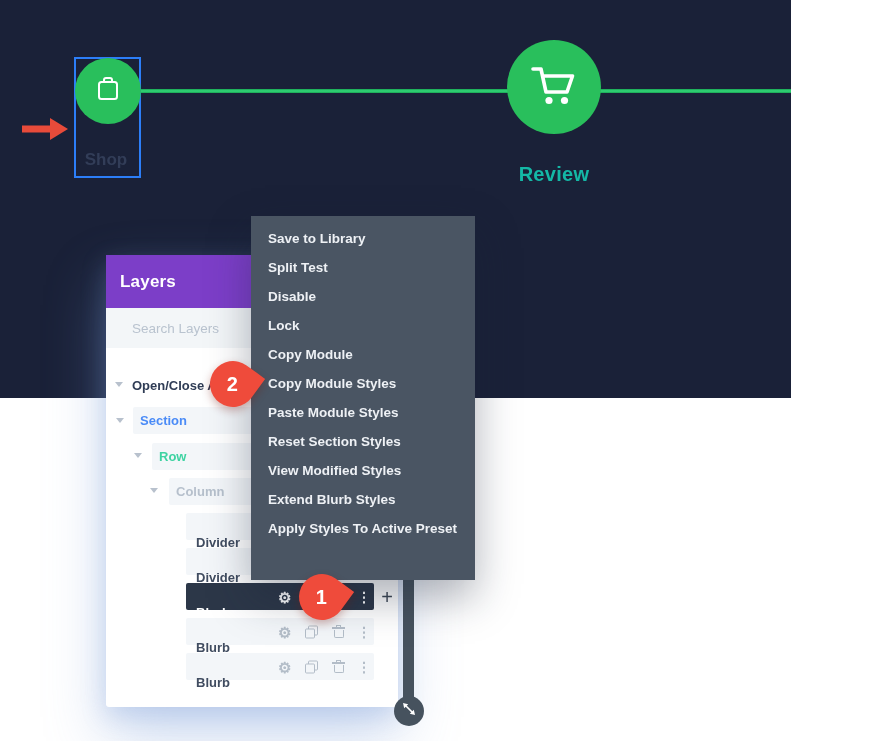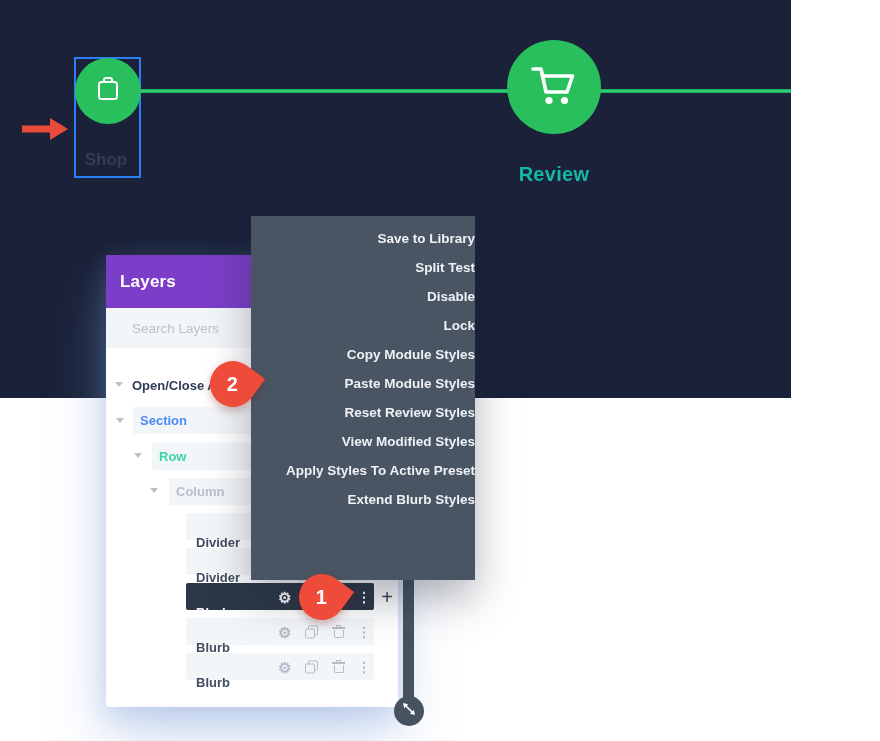--- a/index.html
+++ b/index.html
@@ -72,21 +72,21 @@
   
   .resize-bar{position:absolute;left:403px;top:578px;width:11px;height:126px;background:#46525e;z-index:15;}
   .resize-knob{position:absolute;left:394px;top:696px;width:30px;height:30px;border-radius:50%;
     background:#46525e;z-index:16;display:flex;align-items:center;justify-content:center;cursor:pointer;}
 
   
   .context-menu{position:absolute;left:251px;top:216px;width:224px;height:364px;background:#4a5563;
     z-index:30;padding:8px 0;box-sizing:border-box;
     box-shadow:0 18px 40px rgba(25,35,55,.35);}
   .menu-item{height:29px;line-height:29px;padding-left:17px;font-size:13.5px;font-weight:700;
-    color:#eef1f5;white-space:nowrap;cursor:pointer;text-align:right;}
+    color:#eef1f5;white-space:nowrap;cursor:pointer;}
 
   
   .pin{position:absolute;width:46px;height:46px;background:#ef4b3b;
     border-radius:50% 0 50% 50%;transform:rotate(36deg);z-index:40;
     display:flex;align-items:center;justify-content:center;
     box-shadow:2px 3px 8px rgba(120,20,10,.30);}
   .pin span{transform:rotate(-36deg);color:#fff;font-size:20px;font-weight:700;}
   .pin-2{left:210px;top:361px;}
   .pin-1{left:299px;top:574px;}
 </style>
@@ -237,26 +237,27 @@
         <path d="M14 14 L8.8 12.8 L12.8 8.8 Z" fill="#fff"></path>
       </svg>
     </span>
   </div>
 
   <div class="context-menu">
     <div class="menu-item">Save to Library</div>
     <div class="menu-item">Split Test</div>
     <div class="menu-item">Disable</div>
     <div class="menu-item">Lock</div>
+    <div class="menu-item">Copy Module</div>
     <div class="menu-item">Copy Module Styles</div>
     <div class="menu-item">Paste Module Styles</div>
-    <div class="menu-item">Reset Review Styles</div>
+    <div class="menu-item">Reset Section Styles</div>
     <div class="menu-item">View Modified Styles</div>
+    <div class="menu-item">Extend Blurb Styles</div>
     <div class="menu-item">Apply Styles To Active Preset</div>
-    <div class="menu-item">Extend Blurb Styles</div>
   </div>
 
   <div class="pin pin-2">
     <span>2</span>
   </div>
   <div class="pin pin-1">
     <span>1</span>
   </div>
 
 </div>

